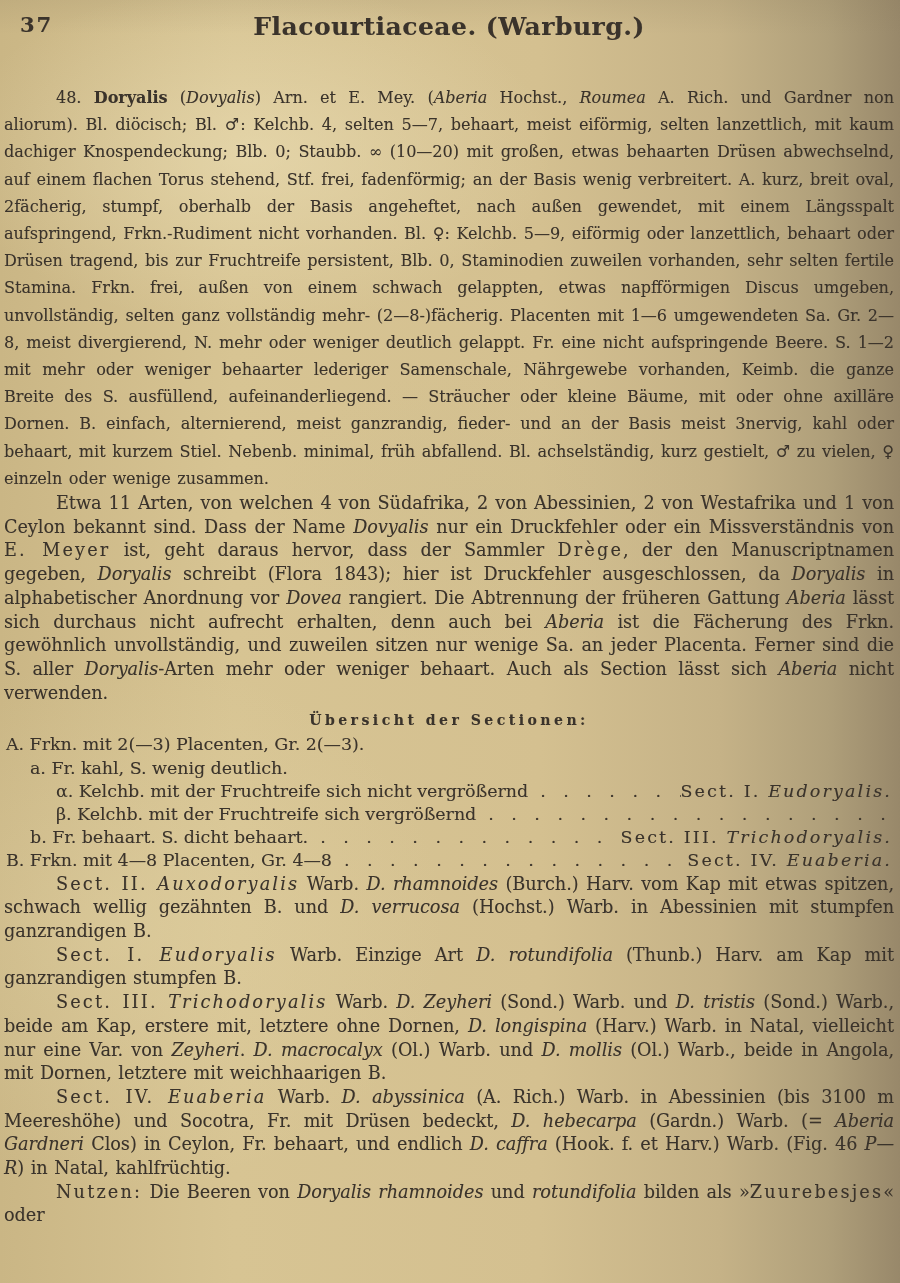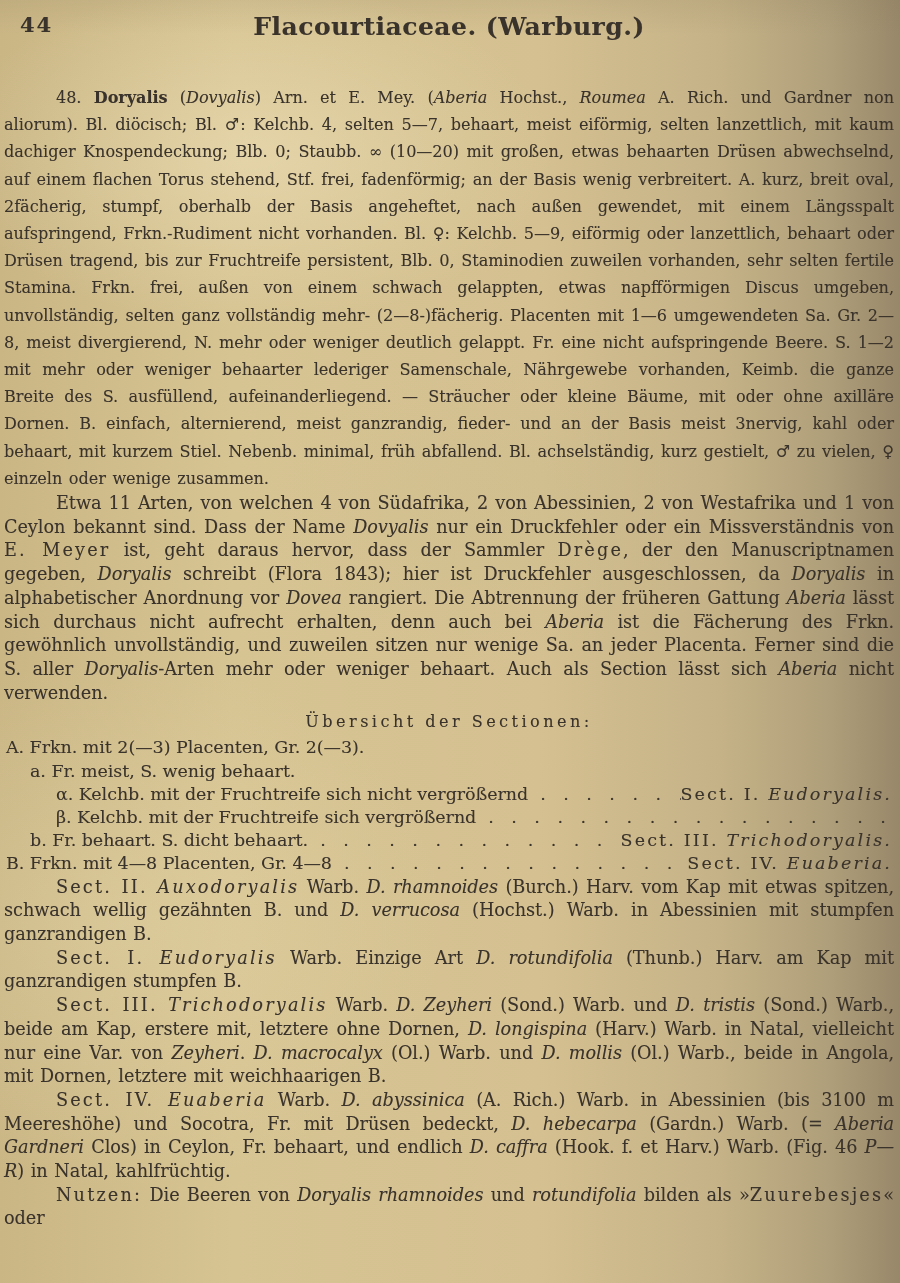--- a/index.html
+++ b/index.html
@@ -31,21 +31,21 @@
     word-spacing:1.5px;
   }
   .body-sm{
     font-size:17.6px;line-height:23.7px;
     text-align:justify;text-indent:52px;
     word-spacing:1px;
   }
   .key-heading{
     margin:7px 0 5px 0;
     text-align:center;
-    font-size:16px;font-weight:normal;
+    font-size:14px;font-weight:bold;
     letter-spacing:3.5px;
   }
   .key{font-size:17.4px;line-height:23.2px;}
   .key-row{display:flex;align-items:baseline;}
   .lvl0{padding-left:2px;}
   .lvl1{padding-left:26px;}
   .lvl2{padding-left:52px;}
   .key-left{white-space:nowrap;}
   .key-dots{flex:1 1 auto;overflow:hidden;white-space:nowrap;word-spacing:12px;padding:0 10px 0 12px;}
   .key-right{white-space:nowrap;padding-right:2px;}
@@ -55,38 +55,38 @@
   .r-b{font-weight:bold;}
   .r-sp{letter-spacing:2.2px;}
   .r-isp{font-style:italic;letter-spacing:2.2px;}
 </style>
 </head>
 <body>
 
 <div class="page">
 
   <div class="header">
-    <span class="pagenum">44</span>
+    <span class="pagenum">37</span>
     <span class="running-title">Flacourtiaceae. (Warburg.)</span>
   </div>
 
   <p class="body-lg"><span class="r-n">48. </span><span class="r-b">Doryalis</span><span class="r-n"> (</span><span class="r-i">Dovyalis</span><span class="r-n">) Arn. et E. Mey. (</span><span class="r-i">Aberia</span><span class="r-n"> Hochst., </span><span class="r-i">Roumea</span><span class="r-n"> A. Rich. und Gardner non aliorum). Bl. diöcisch; Bl. ♂: Kelchb. 4, selten 5—7, behaart, meist eiförmig, selten lanzettlich, mit kaum dachiger Knospendeckung; Blb. 0; Staubb. ∞ (10—20) mit großen, etwas behaarten Drüsen abwechselnd, auf einem flachen Torus stehend, Stf. frei, fadenförmig; an der Basis wenig verbreitert. A. kurz, breit oval, 2fächerig, stumpf, oberhalb der Basis angeheftet, nach außen gewendet, mit einem Längsspalt aufspringend, Frkn.-Rudiment nicht vorhanden. Bl. ♀: Kelchb. 5—9, eiförmig oder lanzettlich, behaart oder Drüsen tragend, bis zur Fruchtreife persistent, Blb. 0, Staminodien zuweilen vorhanden, sehr selten fertile Stamina. Frkn. frei, außen von einem schwach gelappten, etwas napfförmigen Discus umgeben, unvollständig, selten ganz vollständig mehr- (2—8-)fächerig. Placenten mit 1—6 umgewendeten Sa. Gr. 2—8, meist divergierend, N. mehr oder weniger deutlich gelappt. Fr. eine nicht aufspringende Beere. S. 1—2 mit mehr oder weniger behaarter lederiger Samenschale, Nährgewebe vorhanden, Keimb. die ganze Breite des S. ausfüllend, aufeinanderliegend. — Sträucher oder kleine Bäume, mit oder ohne axilläre Dornen. B. einfach, alternierend, meist ganzrandig, fieder- und an der Basis meist 3nervig, kahl oder behaart, mit kurzem Stiel. Nebenb. minimal, früh abfallend. Bl. achselständig, kurz gestielt, ♂ zu vielen, ♀ einzeln oder wenige zusammen.</span></p>
 
   <p class="body-sm"><span class="r-n">Etwa 11 Arten, von welchen 4 von Südafrika, 2 von Abessinien, 2 von Westafrika und 1 von Ceylon bekannt sind. Dass der Name </span><span class="r-i">Dovyalis</span><span class="r-n"> nur ein Druckfehler oder ein Missverständnis von </span><span class="r-sp">E. Meyer</span><span class="r-n"> ist, geht daraus hervor, dass der Sammler </span><span class="r-sp">Drège</span><span class="r-n">, der den Manuscriptnamen gegeben, </span><span class="r-i">Doryalis</span><span class="r-n"> schreibt (Flora 1843); hier ist Druckfehler ausgeschlossen, da </span><span class="r-i">Doryalis</span><span class="r-n"> in alphabetischer Anordnung vor </span><span class="r-i">Dovea</span><span class="r-n"> rangiert. Die Abtrennung der früheren Gattung </span><span class="r-i">Aberia</span><span class="r-n"> lässt sich durchaus nicht aufrecht erhalten, denn auch bei </span><span class="r-i">Aberia</span><span class="r-n"> ist die Fächerung des Frkn. gewöhnlich unvollständig, und zuweilen sitzen nur wenige Sa. an jeder Placenta. Ferner sind die S. aller </span><span class="r-i">Doryalis</span><span class="r-n">-Arten mehr oder weniger behaart. Auch als Section lässt sich </span><span class="r-i">Aberia</span><span class="r-n"> nicht verwenden.</span></p>
 
   <h3 class="key-heading">Übersicht der Sectionen:</h3>
 
   <div class="key">
     <div class="key-row lvl0">
       <span class="key-left"><span class="r-n">A. Frkn. mit 2(—3) Placenten, Gr. 2(—3).</span></span>
       <span class="key-dots"></span>
       <span class="key-right"></span>
     </div>
     <div class="key-row lvl1">
-      <span class="key-left"><span class="r-n">a. Fr. meist, S. wenig behaart.</span></span>
+      <span class="key-left"><span class="r-n">a. Fr. kahl, S. wenig deutlich.</span></span>
       <span class="key-dots"></span>
       <span class="key-right"></span>
     </div>
     <div class="key-row lvl2">
       <span class="key-left"><span class="r-n">α. Kelchb. mit der Fruchtreife sich nicht vergrößernd</span></span>
       <span class="key-dots">. . . . . . . . . . . . . . . . . . . . . . . . . . . . . .</span>
       <span class="key-right"><span class="r-sp">Sect. I. </span><span class="r-isp">Eudoryalis.</span></span>
     </div>
     <div class="key-row lvl2">
       <span class="key-left"><span class="r-n">β. Kelchb. mit der Fruchtreife sich vergrößernd</span></span>

